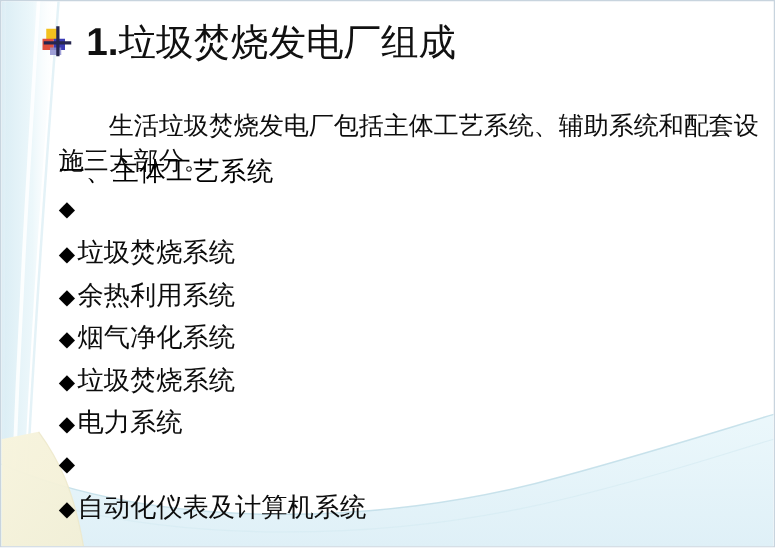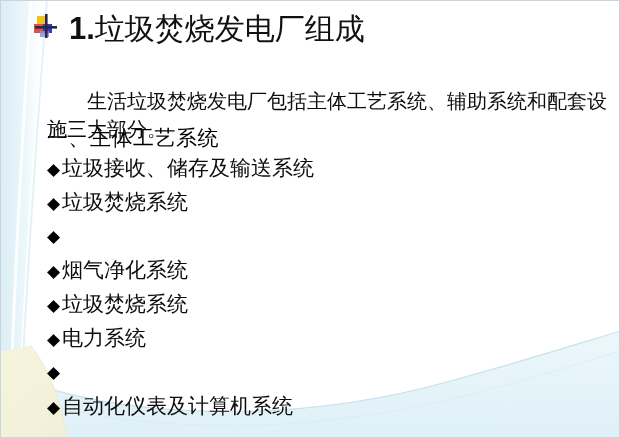--- a/index.html
+++ b/index.html
@@ -32,20 +32,21 @@
     height: 100%;
     pointer-events: none;
   }
 
   
   #title-row {
     position: absolute;
     left: 30px;
     top: 11px;
     display: flex;
+    align-items: center;
     height: 44px;
   }
   #title-icon {
     width: 30px;
     height: 30px;
     margin-right: 8px;
     flex: 0 0 auto;
     display: block;
   }
   #title-text {
@@ -175,28 +176,28 @@
     </div>
   </div>
 
   <p id="intro-paragraph">生活垃圾焚烧发电厂包括主体工艺系统、辅助系统和配套设施三大部分。</p>
 
   <div id="section-heading">一、主体工艺系统</div>
 
   <ul id="bullet-list">
     <li>
       <span class="marker">◆</span>
-      <span class="txt">垃圾接收、储存及输送系统</span>
     </li>
     <li>
       <span class="marker">◆</span>
       <span class="txt">垃圾焚烧系统</span>
     </li>
     <li>
       <span class="marker">◆</span>
+      <span class="txt">余热利用系统</span>
     </li>
     <li>
       <span class="marker">◆</span>
       <span class="txt">烟气净化系统</span>
     </li>
     <li>
       <span class="marker">◆</span>
       <span class="txt">垃圾焚烧系统</span>
     </li>
     <li>

